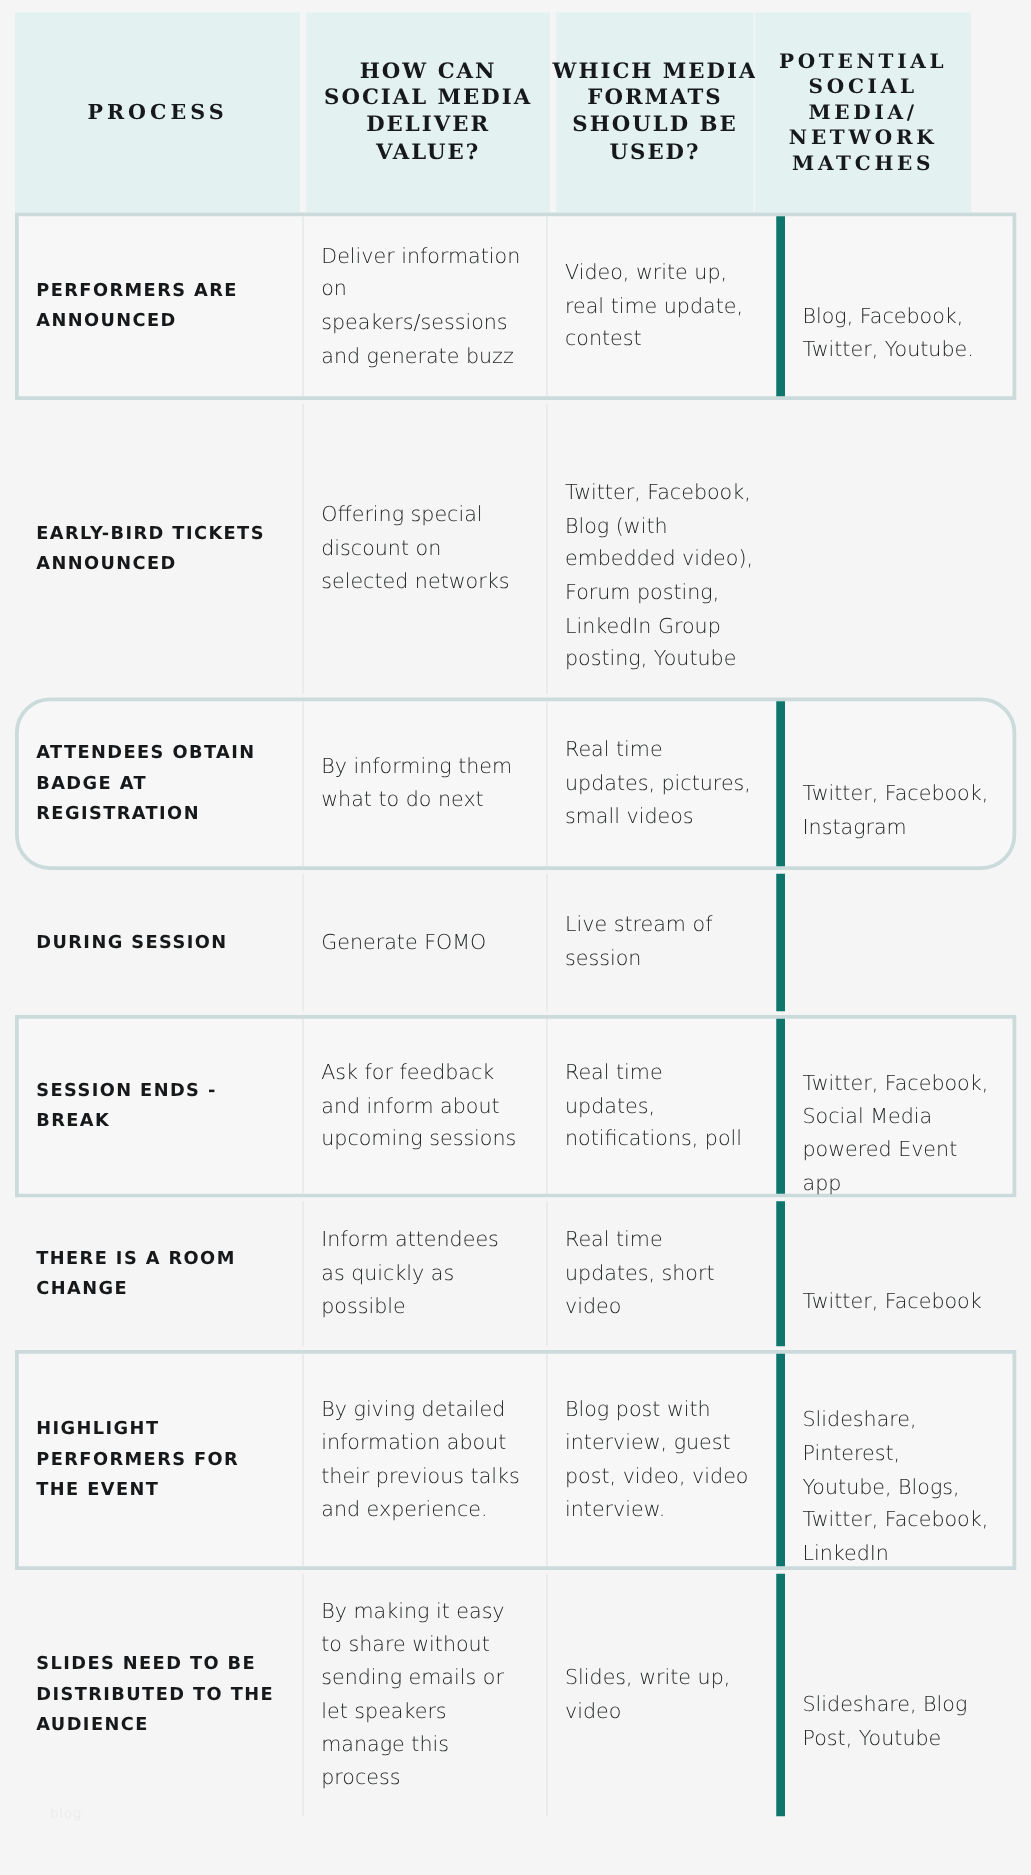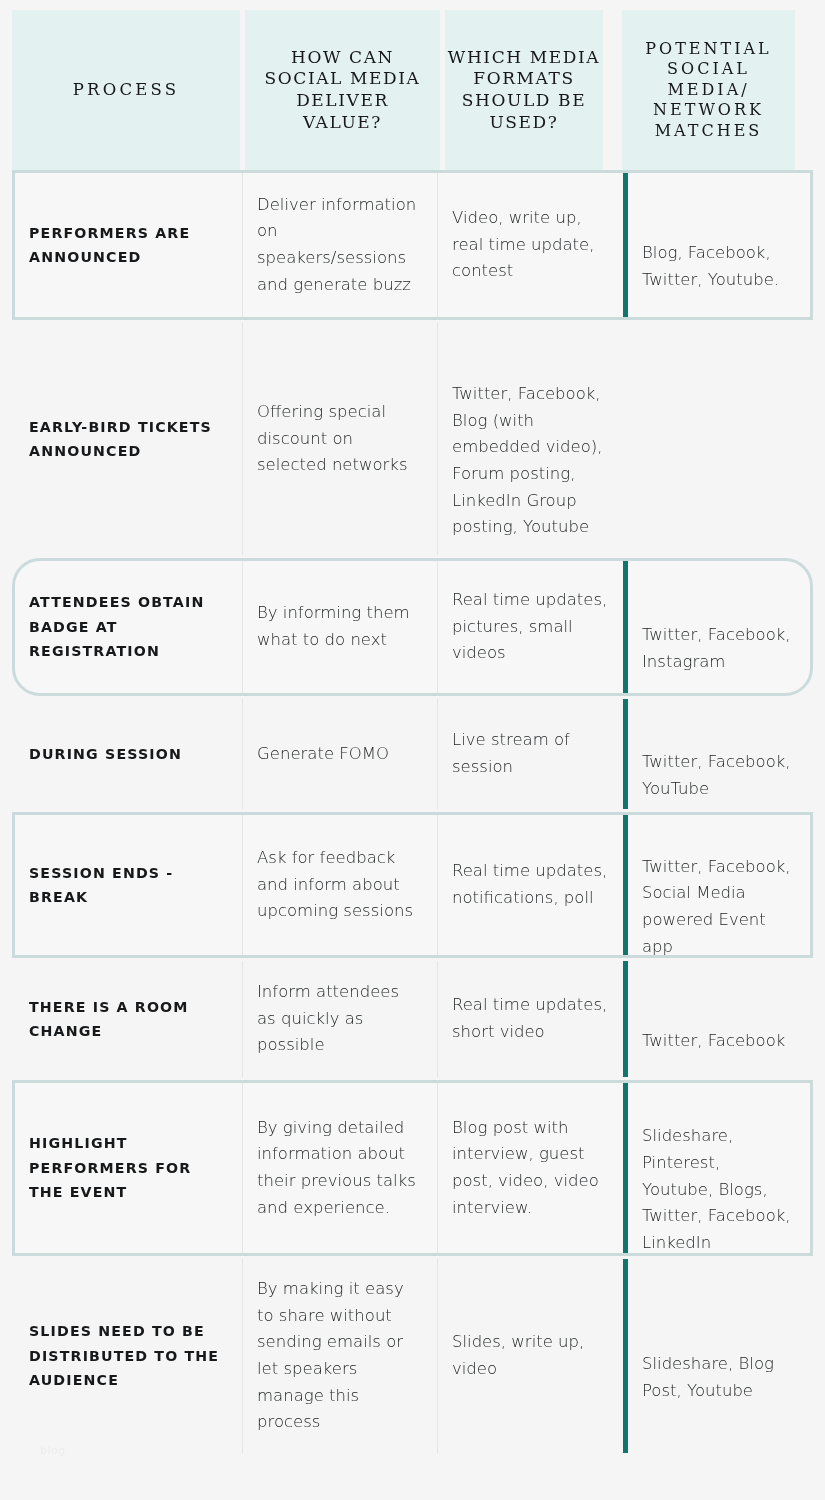--- a/index.html
+++ b/index.html
@@ -40,28 +40,28 @@
   .th {
     background: #e3f1f1;
     display: flex;
     align-items: center;
     justify-content: center;
     box-sizing: border-box;
     text-align: center;
     padding: 0 6px;
     color: #16181a;
     font-family: "DejaVu Serif", "Liberation Serif", serif;
-    font-weight: 400;
+    font-weight: 700;
     font-size: 17px;
     line-height: 1.28;
     letter-spacing: 1.6px;
   }
   .th.c0 { width: 228px; margin-right: 5px; font-size: 16.5px; letter-spacing: 3.2px; }
   .th.c1 { width: 195px; margin-right: 5px; }
-  .th.c2 { width: 158px; margin-right: 19px; align-items: center; }
+  .th.c2 { width: 158px; margin-right: 1px; align-items: center; }
   .th.c3 { width: 173px; letter-spacing: 3.0px; font-size: 16px; }
   .th .hline { display: block; white-space: nowrap; }
 
   
   .tbody { width: 100%; }
 
   .row {
     display: flex;
     width: 100%;
     box-sizing: border-box;
@@ -92,21 +92,21 @@
     border-right: 1px solid #e2e6e6;
     font-family: "DejaVu Sans", "Liberation Sans", sans-serif;
     font-weight: 700;
     font-size: 14.2px;
     letter-spacing: 1.15px;
     line-height: 1.72;
     color: #16181a;
     text-transform: uppercase;
   }
   .cell.c1 { width: 195px; border-right: 1px solid #e2e6e6; }
-  .cell.c2 { width: 190px; border-right: 5px solid #0f766e; }
+  .cell.c2 { width: 190px; border-right: 7px solid #0f766e; }
   .cell.c3 { width: 182px; margin-top: 44px; }
 
   .cell .txt { display: block; width: 100%; }
 
   
   .row.r0 { height: 150px; }
   .row.r1 { height: 238px; }
   .row.r2 { height: 138px; border-radius: 28px; }
   .row.r3 { height: 116px; }
   .row.r4 { height: 146px; }
@@ -212,23 +212,20 @@
       <div class="row plain r3">
         <div class="cell c0">
             <span class="txt">During session</span>
           </div>
         <div class="cell c1">
             <span class="txt">Generate FOMO</span>
           </div>
         <div class="cell c2">
             <span class="txt">Live stream of session</span>
           </div>
-        <div class="cell c3">
-            <span class="txt">Twitter, Facebook, YouTube</span>
-          </div>
       </div>
 
       <div class="row boxed r4">
         <div class="cell c0">
             <span class="txt">Session ends - break</span>
           </div>
         <div class="cell c1">
             <span class="txt">Ask for feedback and inform about upcoming sessions</span>
           </div>
         <div class="cell c2">

